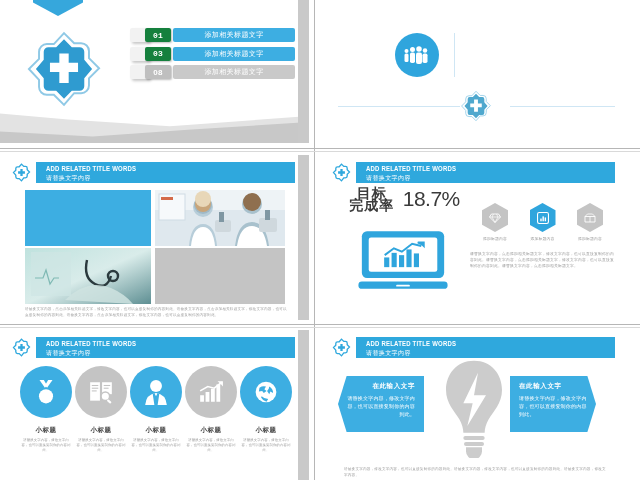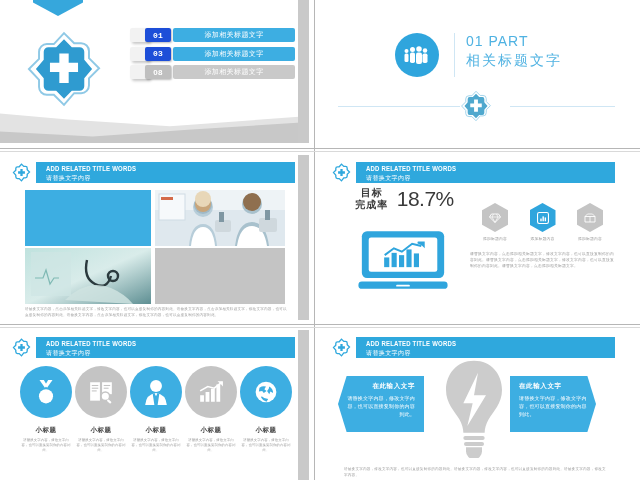--- a/index.html
+++ b/index.html
@@ -38,21 +38,21 @@
   .rowlist{position:absolute;left:130px;top:28px;width:165px;}
   .rowitem{position:relative;height:14px;margin-bottom:4.6px;display:flex;align-items:stretch;}
   .rowitem .tab{width:19px;background:#f2f2f2;border-radius:2px 0 0 2px;
         box-shadow:2px 2px 3px rgba(0,0,0,.22);}
   .rowitem .num{width:26px;display:flex;align-items:center;justify-content:center;
         color:#ffffff;font-size:8px;font-weight:bold;letter-spacing:.3px;
         border-radius:2px;margin-left:-4px;z-index:2;
         box-shadow:1px 1px 2px rgba(0,0,0,.25);}
   .rowitem .bar{flex:1;margin-left:2px;border-radius:2px;display:flex;align-items:center;
         justify-content:center;font-size:7px;color:#ffffff;letter-spacing:.4px;}
-  .rowitem.on  .num{background:#1d4ed8;font-family:Liberation Mono, monospace;}
+  .rowitem.on  .num{background:#15803d;font-family:Liberation Mono, monospace;}
   .rowitem.on  .bar{background:#3DAEE2;}
   .rowitem.off .num{background:#BFBFBF;}
   .rowitem.off .bar{background:#C9C9C9;}
 
   
   .s2{position:relative;width:100%;height:100%;}
   .s2 .circ{position:absolute;left:75px;top:33px;width:44px;height:44px;border-radius:50%;
         background:#2FA5DD;display:flex;align-items:center;justify-content:center;}
   .s2 .vbar{position:absolute;left:134px;top:33px;width:1px;height:44px;background:#cfe6f4;}
   .s2 .ttl{position:absolute;left:146px;top:32px;color:#4FB2E2;}
@@ -78,21 +78,21 @@
   .ph.p2{left:155px;top:35px;width:130px;height:56px;
         background:linear-gradient(160deg,#e8eef2 0%,#cfdbe4 35%,#b9ccd8 60%,#8fa8b6 100%);}
   .ph.p3{left:25px;top:93px;width:126px;height:56px;
         background:linear-gradient(150deg,#8fd3cf 0%,#cfe7e6 40%,#9ec3c4 70%,#5f8f93 100%);}
   .ph.p4{left:155px;top:93px;width:130px;height:56px;background:#C4C4C4;}
   .capA{position:absolute;left:25px;top:152px;width:262px;font-size:3.6px;color:#9a9a9a;
         line-height:5.6px;letter-spacing:.2px;}
 
   
   .kpiL{position:absolute;left:22px;top:32px;width:125px;text-align:center;}
-  .kpiL .lab{display:inline-block;vertical-align:middle;color:#3b3b3b;font-size:10px;
+  .kpiL .lab{display:inline-block;vertical-align:middle;color:#3b3b3b;font-size:14px;
         line-height:12px;letter-spacing:1px;font-weight:bold;}
   .kpiL .val{display:inline-block;vertical-align:middle;color:#3a3a3a;font-size:21px;
         margin-left:4px;letter-spacing:-.5px;}
   .laptop{position:absolute;left:37px;top:75px;width:92px;height:60px;}
   .kpiR{position:absolute;left:150px;top:32px;width:145px;}
   .kpiR .h{text-align:center;font-size:7.5px;font-weight:bold;color:#3b3b3b;letter-spacing:.5px;}
   .hexrow{display:flex;justify-content:space-between;margin:16px 6px 0 6px;}
   .hexcell{width:38px;text-align:center;}
   .hex{width:26px;height:29px;margin:0 auto;
         clip-path:polygon(50% 0,100% 25%,100% 75%,50% 100%,0 75%,0 25%);
@@ -178,24 +178,20 @@
             <circle cx="21" cy="9" r="5"></circle>
               <rect x="16" y="15" width="10" height="21" rx="3.5"></rect>
             <circle cx="34" cy="8" r="5.5"></circle>
               <rect x="28" y="15" width="12" height="23" rx="4"></rect>
             <circle cx="46" cy="11" r="4.5"></circle>
               <rect x="41" y="17" width="10" height="19" rx="3.5"></rect>
           </g>
         </svg>
       </div>
       <div class="vbar"></div>
-      <div class="ttl">
-        <div class="en">01 PART</div>
-        <div class="cn">相关标题文字</div>
-      </div>
       <div class="dl l"></div>
       <div class="dl r"></div>
       <svg class="mark" viewBox="0 0 100 100">
         <path d="M50 4 L63 17 H72 a10 10 0 0 1 10 10 v9 l13 13 -13 13 v9 a10 10 0 0 1 -10 10 h-9 L50 96 37 83 h-9 a10 10 0 0 1 -10 -10 v-9 L5 50 18 37 v-9 a10 10 0 0 1 10 -10 h9 Z" fill="none" stroke="#9FD2EA" stroke-width="3"></path>
         <path d="M50 12 L60 22 H70 a6 6 0 0 1 6 6 v10 l10 12 -10 12 v10 a6 6 0 0 1 -6 6 H60 L50 88 40 78 H30 a6 6 0 0 1 -6 -6 V62 L14 50 24 38 V28 a6 6 0 0 1 6 -6 h10 Z" fill="#4FA8CE"></path>
         <path d="M44 30 h12 v12 h12 v12 H56 v14 H44 V54 H32 V42 h12 Z" fill="#ffffff"></path>
       </svg>
     </div>
   </div>
 

